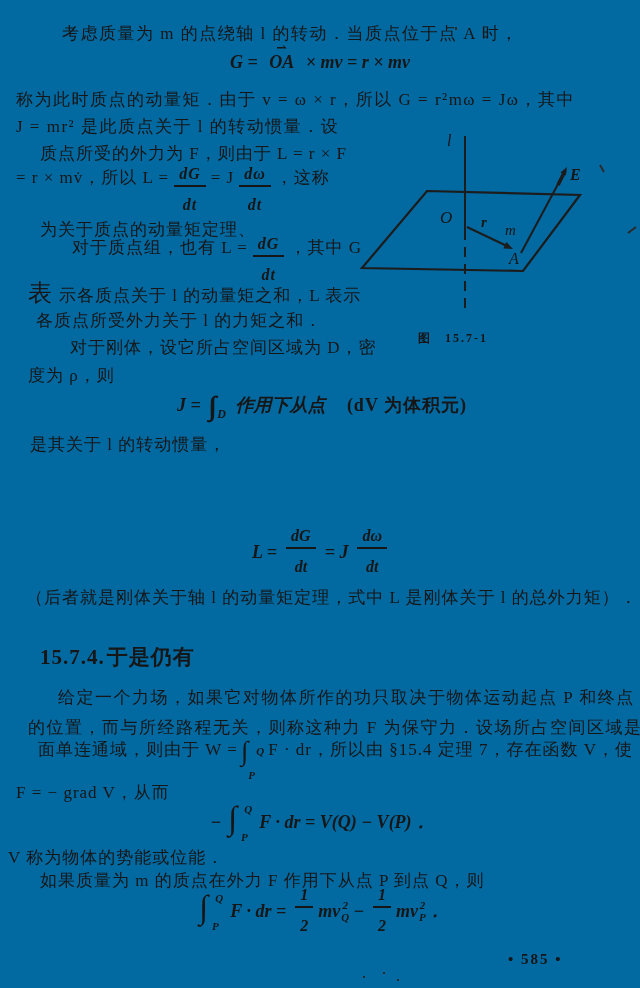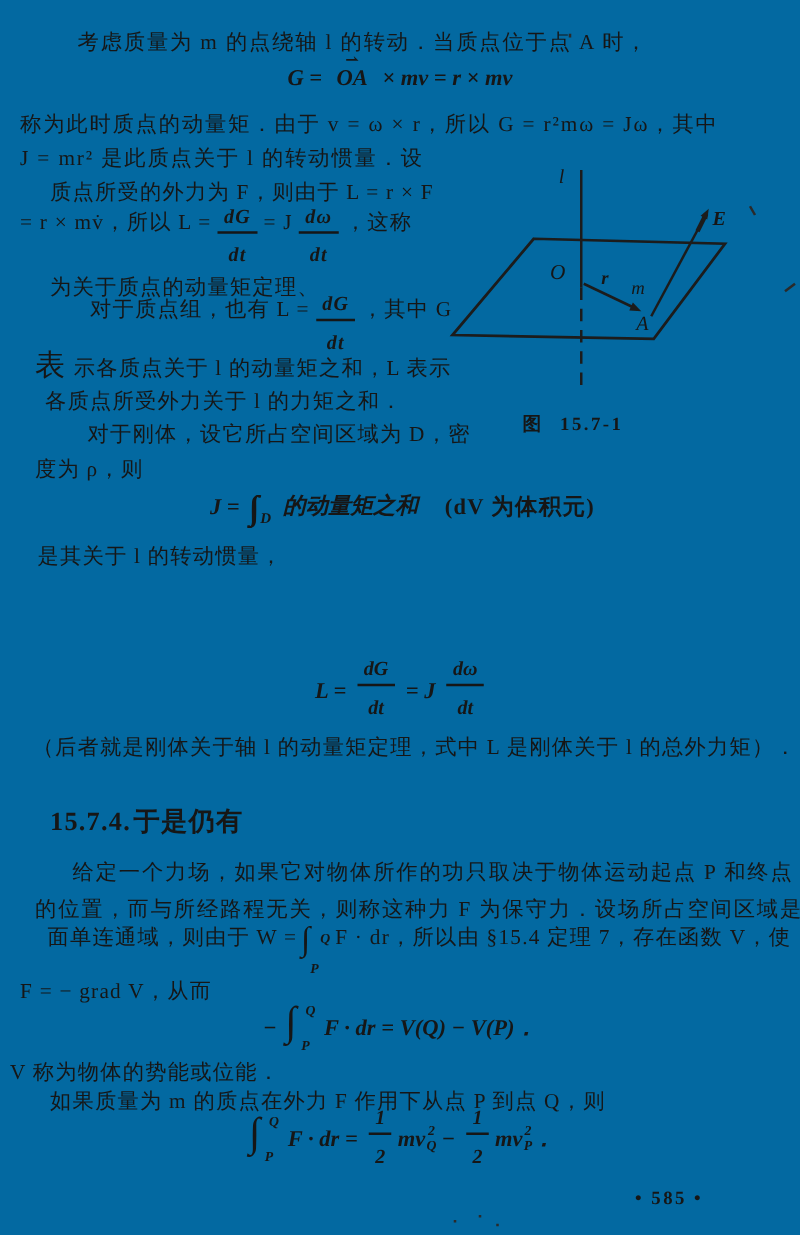--- a/index.html
+++ b/index.html
@@ -45,21 +45,21 @@
   .ss{display:inline-flex;flex-direction:column;font-size:11px;line-height:1.1;
       vertical-align:-5px;font-style:italic;font-weight:bold;margin-left:1px;}
   .vec-wrap{position:relative;margin:0 3px;display:inline-block;}
   .vec-arrow{position:absolute;top:-12px;left:7px;font-size:13px;font-style:normal;}
   .lineflex{display:flex;align-items:flex-start;}
   .lineflex>span{flex:0 0 auto;}
 
   
   .figure{position:absolute;left:340px;top:130px;width:300px;height:240px;}
   .figure svg{display:block;}
-  .fig-caption{position:absolute;left:78px;top:200px;font-size:15px;font-weight:600;
+  .fig-caption{position:absolute;left:78px;top:200px;font-size:12px;font-weight:600;
                letter-spacing:1px;white-space:nowrap;}
   .fig-caption .capnum{margin-left:14px;letter-spacing:2px;}
 
   .speck{position:absolute;background:#2a2a2a;}
 </style>
 </head>
 <body>
 
 <div class="page">
 
@@ -134,21 +134,21 @@
       <text x="230" y="50" font-size="16" font-style="italic" font-weight="bold" fill="#161616">E</text>
     </svg>
     <div class="fig-caption">
       <span>图</span><span class="capnum">15.7-1</span>
     </div>
   </div>
 
   <div class="formula-row" style="top:391px">
     <span class="fpart">J =</span>
     <span class="iii">∫∫∫</span><span class="dsub">D</span>
-    <span>的动量矩之和</span>
+    <span>作用下从点</span>
     <span class="note">(dV 为体积元)</span>
   </div>
 
   <div class="line" style="top:433px;left:30px">是其关于 l 的转动惯量，</div>
 
 
 
   <div class="formula-row flexc" style="top:528px;height:48px">
     <span class="fpart">L =</span>
     <span class="frac">

